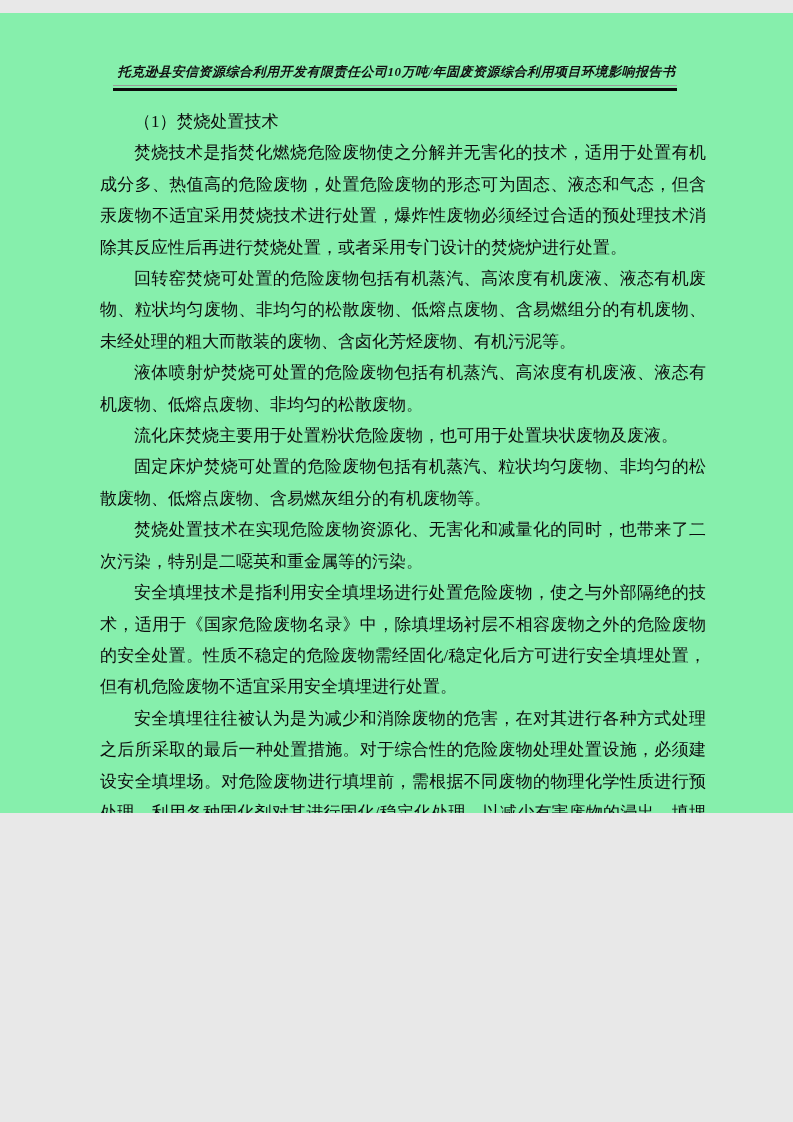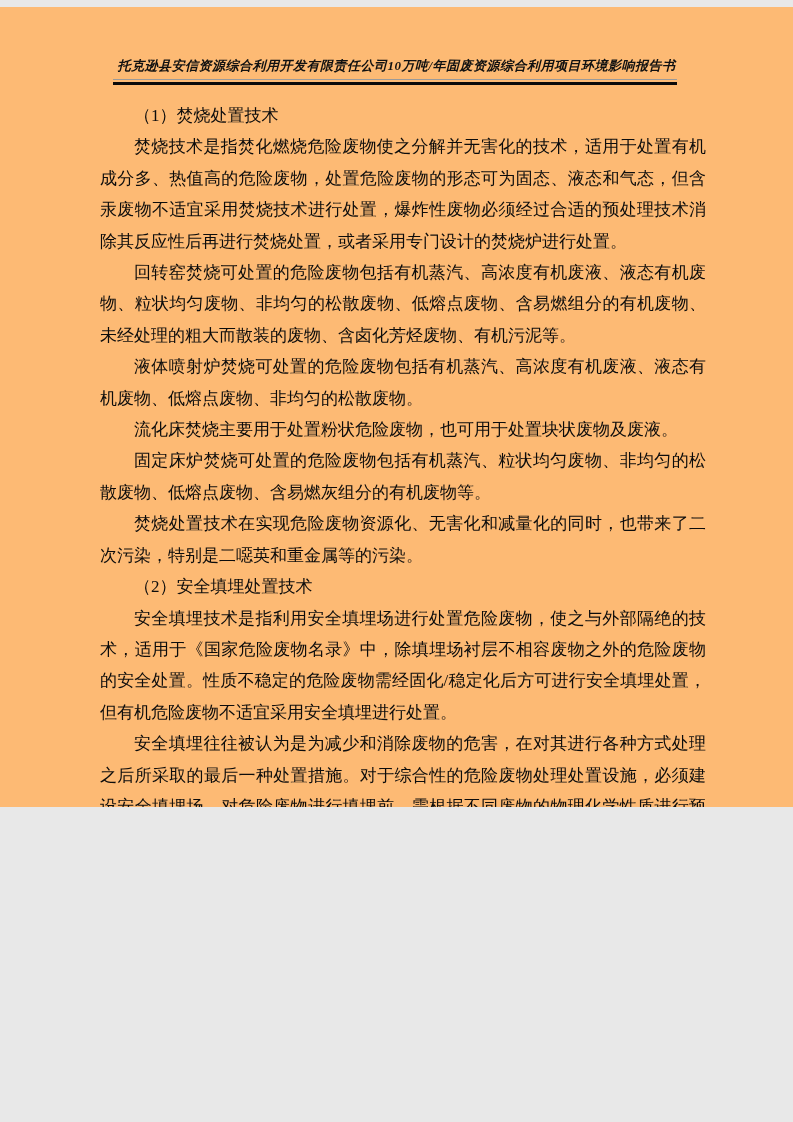--- a/index.html
+++ b/index.html
@@ -1,20 +1,20 @@
 <!DOCTYPE html>
 <html><head>
 <meta charset="utf-8">
 <style>
   html,body{margin:0;padding:0;background:#e8e8e8;}
   .page{
     position:relative;
     width:793px;height:800px;
-    margin:7px auto;
-    background:#fdba74;
+    margin:13px auto;
+    background:#86efac;
     overflow:hidden;
     font-family:"Liberation Serif","DejaVu Serif",serif;
     color:#000;
   }
   
   .header-title{
     position:absolute;
     top:50px;left:100px;width:593px;
     text-align:center;
     font-size:13px;
@@ -85,21 +85,20 @@
   <div class="header-rule"></div>
 
   <div class="doc-body">
     <p class="para">（1）焚烧处置技术</p>
     <p class="para">焚烧技术是指焚化燃烧危险废物使之分解并无害化的技术，适用于处置有机成分多、热值高的危险废物，处置危险废物的形态可为固态、液态和气态，但含汞废物不适宜采用焚烧技术进行处置，爆炸性废物必须经过合适的预处理技术消除其反应性后再进行焚烧处置，或者采用专门设计的焚烧炉进行处置。</p>
     <p class="para">回转窑焚烧可处置的危险废物包括有机蒸汽、高浓度有机废液、液态有机废物、粒状均匀废物、非均匀的松散废物、低熔点废物、含易燃组分的有机废物、未经处理的粗大而散装的废物、含卤化芳烃废物、有机污泥等。</p>
     <p class="para">液体喷射炉焚烧可处置的危险废物包括有机蒸汽、高浓度有机废液、液态有机废物、低熔点废物、非均匀的松散废物。</p>
     <p class="para">流化床焚烧主要用于处置粉状危险废物，也可用于处置块状废物及废液。</p>
     <p class="para">固定床炉焚烧可处置的危险废物包括有机蒸汽、粒状均匀废物、非均匀的松散废物、低熔点废物、含易燃灰组分的有机废物等。</p>
     <p class="para">焚烧处置技术在实现危险废物资源化、无害化和减量化的同时，也带来了二次污染，特别是二噁英和重金属等的污染。</p>
-    <p class="para">（2）安全填埋处置技术</p>
     <p class="para">安全填埋技术是指利用安全填埋场进行处置危险废物，使之与外部隔绝的技术，适用于《国家危险废物名录》中，除填埋场衬层不相容废物之外的危险废物的安全处置。性质不稳定的危险废物需经固化/稳定化后方可进行安全填埋处置，但有机危险废物不适宜采用安全填埋进行处置。</p>
     <p class="para">安全填埋往往被认为是为减少和消除废物的危害，在对其进行各种方式处理之后所采取的最后一种处置措施。对于综合性的危险废物处理处置设施，必须建设安全填埋场。对危险废物进行填埋前，需根据不同废物的物理化学性质进行预处理，利用各种固化剂对其进行固化/稳定化处理，以减少有害废物的浸出。填埋法也存在一些环境问题，最主要的问题是填埋废物中的某些成分与水或其它物质发生物理化学作用产生浸出液，处理不当可能污染地下水源；其次是废物填埋场对土地资源占用的影响。</p>
   </div>
 
   <div class="footer-rule"></div>
 
   <div class="footer">
     <div class="spic-logo">
       <span>
         <svg width="27" height="27" viewBox="0 0 28 28">

